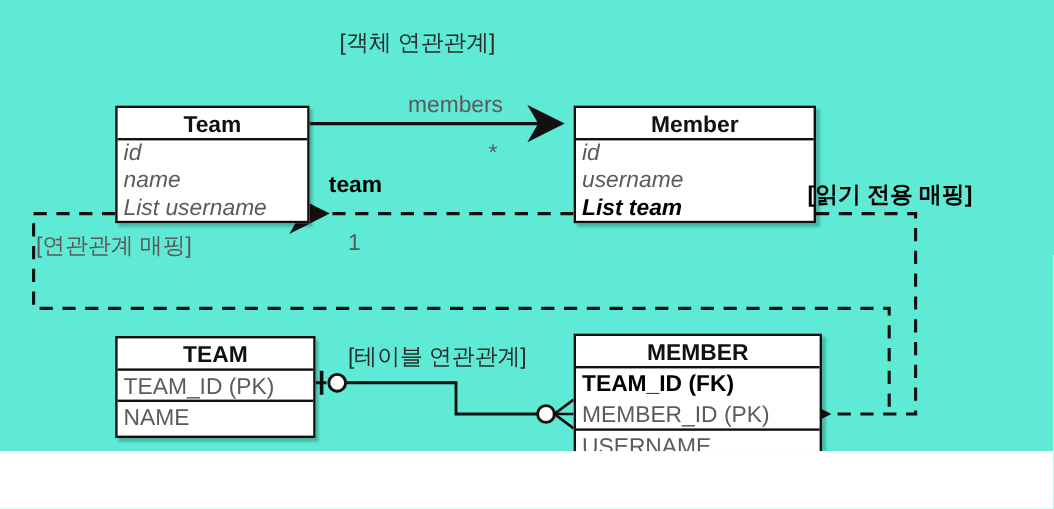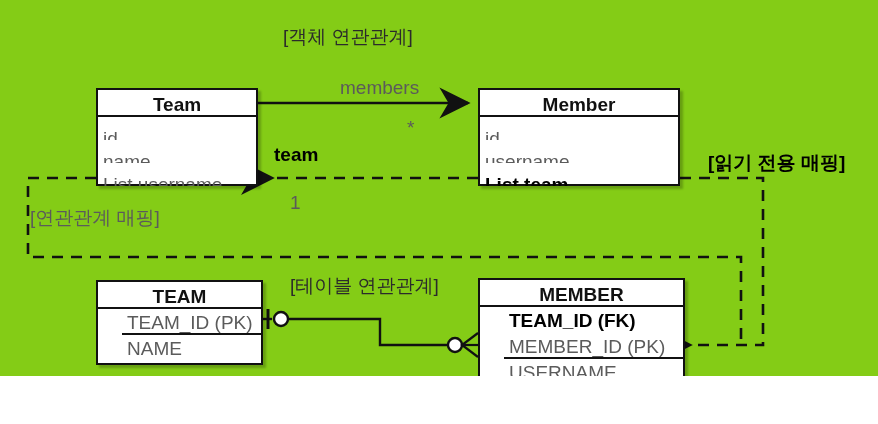--- a/index.html
+++ b/index.html
@@ -7,21 +7,21 @@
     padding: 0;
     background: #ffffff;
   }
   body {
     font-family: "Liberation Sans", "DejaVu Sans", sans-serif;
   }
   #canvas {
     position: relative;
     width: 878px;
     height: 376px;
-    background: #84cc16;
+    background: #5eead4;
     overflow: hidden;
   }
   svg.layer {
     position: absolute;
     left: 0;
     top: 0;
     width: 878px;
     height: 424px;
     overflow: visible;
   }
@@ -61,25 +61,25 @@
   .box .attr.bold {
     color: #000000;
     font-weight: bold;
   }
   .box .attr.ruled {
     border-bottom: 2px solid #111111;
   }
 
   
   .obox .title { font-size: 19px; padding-top: 5px; height: 27px; }
-  .obox .attr  { font-size: 19px; height: 23px; padding-top: 12px; }
+  .obox .attr  { font-size: 19px; height: 23px; padding-top: 1px; font-style: italic; }
 
   
   .tbox .title { font-size: 19px; padding-top: 5px; height: 27px; }
-  .tbox .attr  { font-size: 19px; height: 26px; padding-top: 4px; margin-left: 24px; }
+  .tbox .attr  { font-size: 19px; height: 26px; padding-top: 4px; }
 
   
   .lbl {
     position: absolute;
     white-space: nowrap;
     line-height: 1;
     z-index: 6;
   }
   .lbl.gray   { color: #5b5b5b; }
   .lbl.black  { color: #000000; }
@@ -130,21 +130,21 @@
       <circle cx="281" cy="319" r="7" fill="#ffffff" stroke="#111111" stroke-width="2.4"></circle>
 
       <circle cx="455" cy="345" r="7" fill="#ffffff" stroke="#111111" stroke-width="2.4"></circle>
       <path d="M 478 333 L 462 345 L 478 357" fill="none" stroke="#111111" stroke-width="2.2"></path>
       <line x1="462" y1="345" x2="478" y2="345" stroke="#111111" stroke-width="2.2"></line>
     </g>
   </svg>
 
   <div class="lbl diagram-title" style="left:283px; top:27px;">[객체 연관관계]</div>
 
-  <div class="lbl diagram-title" style="left:290px; top:276px;">[테이블 연관관계]</div>
+  <div class="lbl diagram-title" style="left:290px; top:288px;">[테이블 연관관계]</div>
 
   <div class="box obox" style="left:96px; top:88px; width:162px; height:98px;">
     <div class="title">Team</div>
     <div class="attrs">
       <div class="attr">id</div>
       <div class="attr">name</div>
       <div class="attr">List username</div>
     </div>
   </div>
 
@@ -158,23 +158,23 @@
   </div>
 
   <div class="lbl edge-label gray" style="left:340px; top:78px;text-align:center;">members</div>
 
   <div class="lbl mult gray" style="left:407px; top:118px;">*</div>
 
   <div class="lbl edge-label black bold" style="left:274px; top:145px;">team</div>
 
   <div class="lbl mult gray" style="left:290px; top:193px;">1</div>
 
-  <div class="lbl bracket-label gray" style="left:30px; top:208px;">[연관관계 매핑]</div>
+  <div class="lbl bracket-label gray" style="left:30px; top:196px;">[연관관계 매핑]</div>
 
-  <div class="lbl bracket-label strong" style="left:688px; top:153px;padding-left:20px;">[읽기 전용 매핑]</div>
+  <div class="lbl bracket-label strong" style="left:653px; top:153px;padding-left:20px;">[읽기 전용 매핑]</div>
 
   <div class="box tbox" style="left:96px; top:280px; width:167px; height:85px;">
     <div class="title">TEAM</div>
     <div class="attrs">
       <div class="attr ruled">TEAM_ID (PK)</div>
       <div class="attr">NAME</div>
     </div>
   </div>
 
   <div class="box tbox" style="left:478px; top:278px; width:207px; height:110px;">

